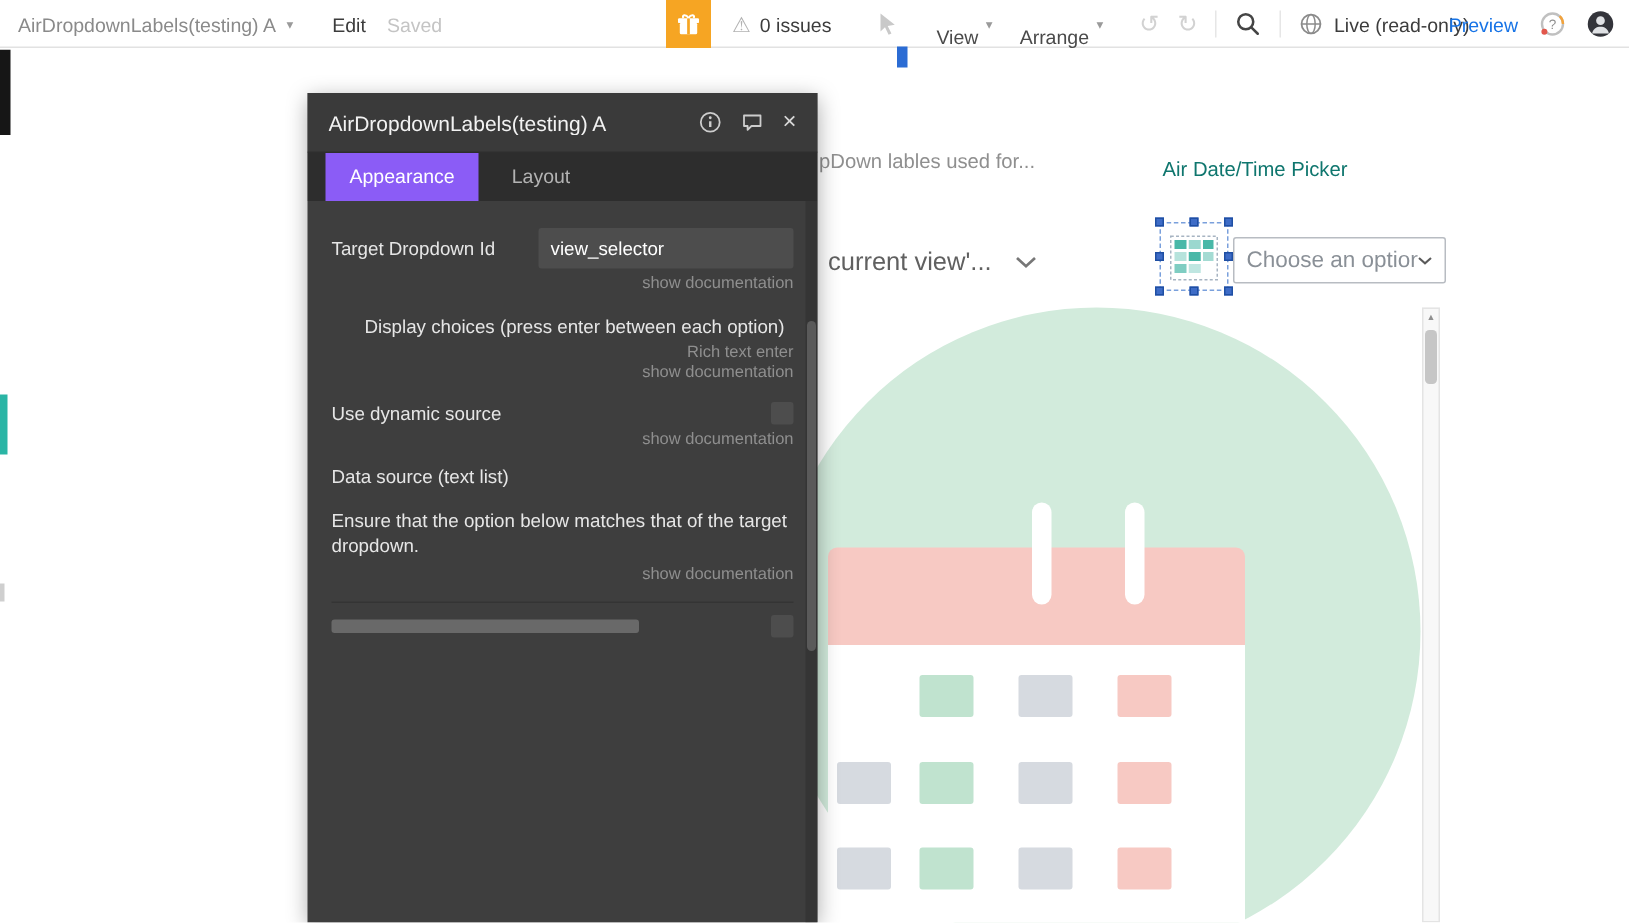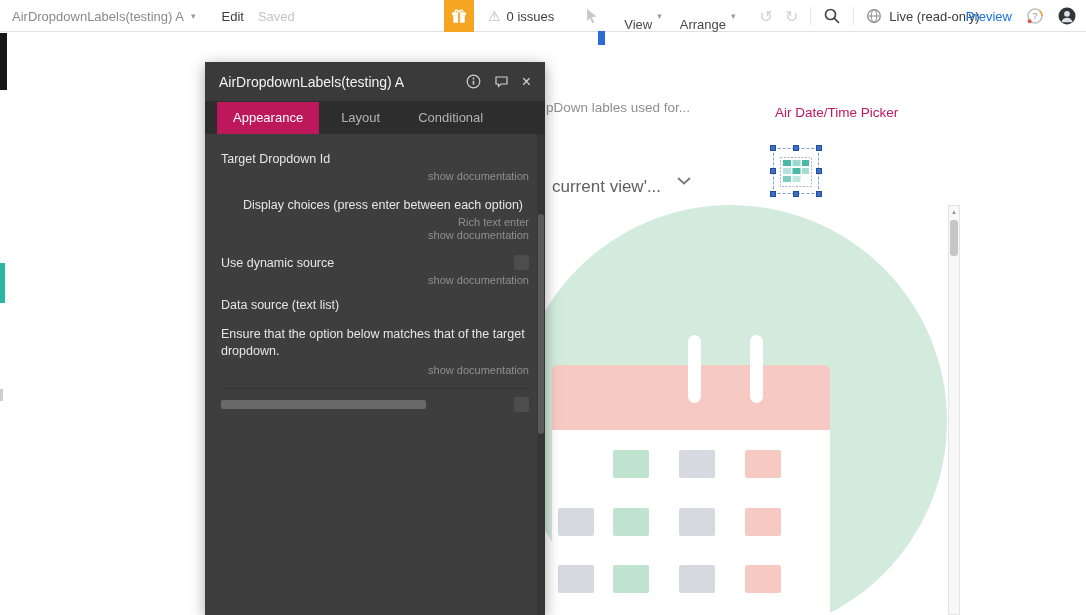--- a/index.html
+++ b/index.html
@@ -34,23 +34,23 @@
   .preview-lbl { font-size:13px; color:#1673e6; cursor:pointer; }
 
   
   .canvas { position:absolute; top:33px; left:0; width:1086px; height:582px; overflow:hidden; background:#fff; z-index:1; }
   .frag-black { position:absolute; left:0; top:0; width:7px; height:57px; background:#161616; }
   .frag-teal  { position:absolute; left:0; top:230px; width:5px; height:40px; background:#2ab5a5; }
   .frag-grey  { position:absolute; left:0; top:356px; width:3px; height:12px; background:#cfcfcf; }
   .blue-marker { position:absolute; left:598px; top:31px; width:7px; height:14px; background:#2b6cd4; z-index:6; }
 
   .clip-caption { position:absolute; left:546px; top:67px; font-size:13.5px; color:#8f8f8f; white-space:nowrap; }
-  .picker-label { position:absolute; left:775px; top:72px; font-size:13.5px; color:#be185d; white-space:nowrap; }
-
-  .cur-view { position:absolute; left:552px; top:144px; display:flex; align-items:flex-start; gap:16px;
+  .picker-label { position:absolute; left:775px; top:72px; font-size:13.5px; color:#0f766e; white-space:nowrap; }
+
+  .cur-view { position:absolute; left:552px; top:132px; display:flex; align-items:center; gap:16px;
               font-size:17px; color:#606060; white-space:nowrap; }
 
   .selection { position:absolute; left:773px; top:115px; width:46px; height:46px;
                border:1px dashed #7aa0dc; display:flex; align-items:center; justify-content:center; }
   .hnd { position:absolute; width:6px; height:6px; background:#3e6cc7; border:1px solid #1f4fa3; }
   .h-nw{left:-4px;top:-4px;} .h-n{left:19px;top:-4px;} .h-ne{right:-4px;top:-4px;}
   .h-w{left:-4px;top:19px;}  .h-e{right:-4px;top:19px;}
   .h-sw{left:-4px;bottom:-4px;} .h-s{left:19px;bottom:-4px;} .h-se{right:-4px;bottom:-4px;}
 
   .choose-select { position:absolute; left:822px; top:125px; width:142px; height:31px; background:#fff;
@@ -76,21 +76,21 @@
   
   .panel { position:absolute; left:205px; top:62px; width:340px; height:553px; background:#3e3e3e;
            z-index:20; box-shadow:0 3px 14px rgba(0,0,0,.35); overflow:hidden; }
   .p-header { height:40px; display:flex; align-items:center; padding:0 14px; background:#3a3a3a;
               border-bottom:1px solid #2e2e2e; cursor:move; }
   .p-title { flex:1; font-size:14px; color:#f2f2f2; white-space:nowrap; overflow:hidden; }
   .p-hicons { display:flex; align-items:center; gap:13px; }
   .p-close { font-size:16px; color:#d8d8d8; line-height:1; cursor:pointer; }
   .p-tabs { height:32px; background:#2d2d2d; display:flex; align-items:stretch; padding-left:12px; gap:6px; }
   .p-tab { padding:0 16px; line-height:32px; font-size:13px; color:#b3b3b3; cursor:pointer; }
-  .p-tab.active { background:#be185d; color:#fff; }
+  .p-tab.active { background:#8b5cf6; color:#fff; }
   .p-body { padding:0 16px; position:relative; }
   .row { display:flex; align-items:center; justify-content:space-between; }
   .mt18{margin-top:18px;} .mt16{margin-top:16px;margin-left:16px;} .mt14{margin-top:14px;} .mt12{margin-top:12px;} .mt8{margin-top:8px;}
   .lbl { font-size:12.5px; color:#e6e6e6;text-align:center; }
   .block { display:block; }
   .pinput { width:170px; height:27px; background:#4d4d4d; border:none; color:#fff; padding:0 8px;
             font-size:12.5px; font-family:"Liberation Sans", sans-serif; border-radius:2px; }
   .pinput::placeholder { color:#9a9a9a; }
   .doc { text-align:right; font-size:11px; color:#8f8f8f; margin-top:4px; cursor:pointer; }
   .ta { margin-top:6px; height:140px; background:#4d4d4d; color:#fff; padding:7px 9px; font-size:12.5px;
@@ -196,20 +196,26 @@
       <rect x="13.5" y="6" width="8" height="6" fill="#49b8a8" opacity=".55"></rect>
       <rect x="23" y="6" width="7" height="6" fill="#49b8a8"></rect>
       <rect x="4" y="14" width="8" height="6" fill="#49b8a8" opacity=".4"></rect>
       <rect x="13.5" y="14" width="8" height="6" fill="#49b8a8"></rect>
       <rect x="23" y="14" width="7" height="6" fill="#49b8a8" opacity=".5"></rect>
       <rect x="4" y="22" width="8" height="6" fill="#49b8a8" opacity=".7"></rect>
       <rect x="13.5" y="22" width="8" height="6" fill="#49b8a8" opacity=".35"></rect>
     </svg>
   </div>
 
+  <div class="choose-select">
+    <span class="txt">Choose an option</span>
+    <svg width="10" height="6" viewBox="0 0 10 6">
+      <polyline points="1,1 5,4.5 9,1" stroke="#5a5a5a" stroke-width="1.4" fill="none"></polyline>
+    </svg>
+  </div>
 
   <div class="illu-circle"></div>
   <div class="cal-body"></div>
   <div class="cal-head"></div>
   <div class="ring ring1"></div>
   <div class="ring ring2"></div>
 
   <div class="sq m" style="left:613px; top:417px;"></div>
   <div class="sq g" style="left:679px; top:417px;"></div>
   <div class="sq p" style="left:745px; top:417px;"></div>
@@ -242,26 +248,26 @@
       <svg width="15" height="15" viewBox="0 0 15 15">
         <path d="M2 3 h11 v7 h-6 l-2.6 2.6 v-2.6 h-2.4 z" stroke="#cdcdcd" stroke-width="1.2" fill="none" stroke-linejoin="round"></path>
       </svg>
       <span class="p-close">×</span>
     </span>
   </div>
 
   <div class="p-tabs">
     <span class="p-tab active">Appearance</span>
     <span class="p-tab">Layout</span>
-    <span class="p-tab">Conditional</span>
   </div>
 
   <div class="p-body">
     <div class="row mt18">
       <span class="lbl">Target Dropdown Id</span>
+      <input class="pinput" type="text" value="view_selector" style="">
     </div>
     <div class="doc">show documentation</div>
 
     <div class="lbl block mt16">Display choices (press enter between each option)</div>
     <div class="doc">Rich text enter</div>
     <div class="doc" style="margin-top:1px;">show documentation</div>
 
     <div class="row mt14">
       <span class="lbl">Use dynamic source</span>
       <span class="cb"></span>

